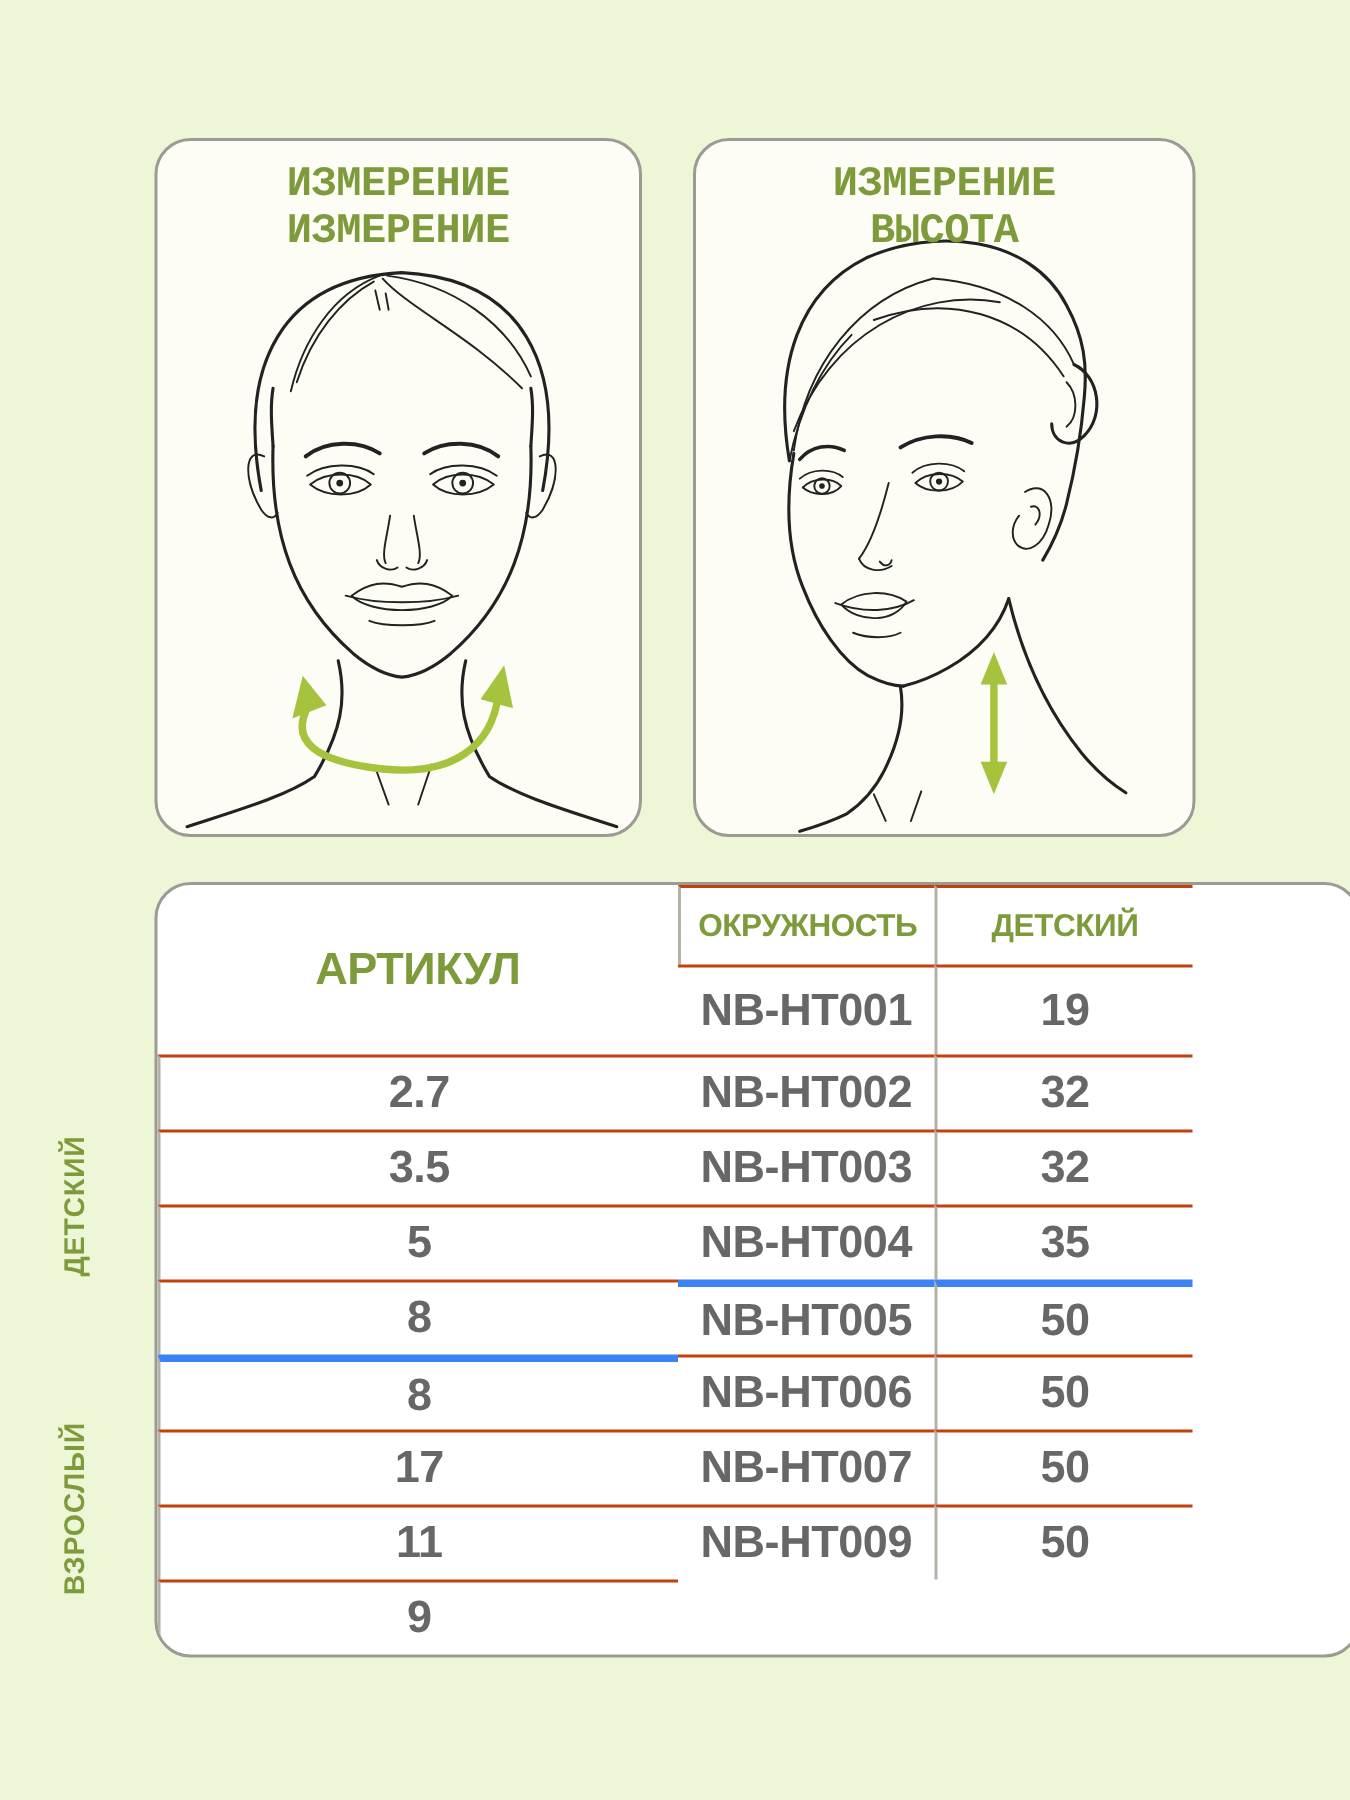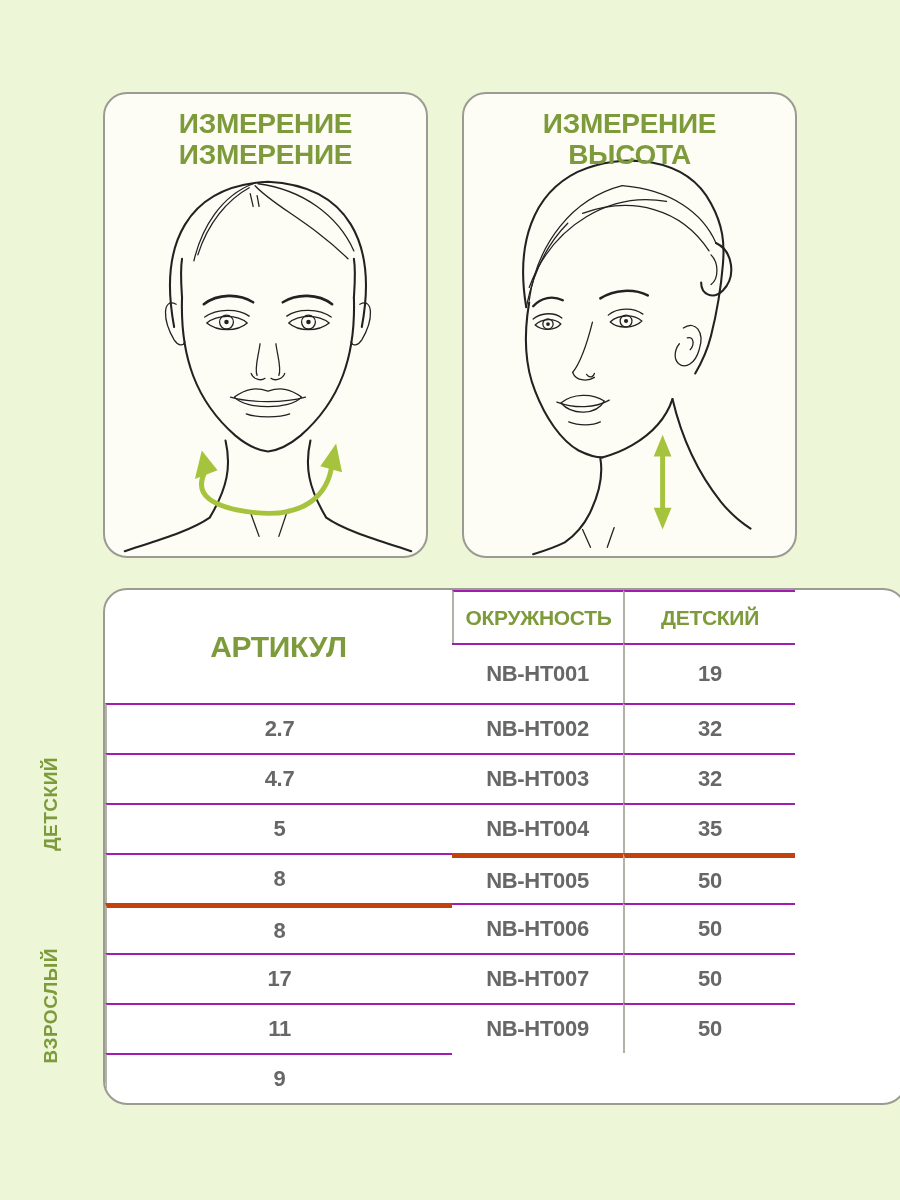--- a/index.html
+++ b/index.html
@@ -11,43 +11,43 @@
   .panel{
     position:absolute;top:92px;height:466px;
     background:#fdfdf6;border:2px solid #9b9b93;border-radius:24px;
     box-sizing:border-box;
   }
   #panel-circumference{left:103px;width:325px;}
   #panel-height{left:462px;width:335px;}
   .panel-title{
     position:absolute;top:14px;left:0;right:0;text-align:center;
     color:#7d9b3b;font-weight:bold;font-size:28px;line-height:1.12;
-    letter-spacing:-0.3px;z-index:2;
+    letter-spacing:-0.3px;z-index:2;font-family:Liberation Mono, monospace;
   }
   .panel-title span{display:block;}
   .illustration{position:absolute;left:0;top:0;width:100%;height:100%;}
 
   .size-table{
     position:absolute;left:103px;top:588px;width:804px;height:517px;
     background:#ffffff;border:2px solid #9b9b93;border-radius:24px;
     box-sizing:border-box;overflow:hidden;
     display:grid;
     grid-template-columns:347px 171px 172px;
     grid-template-rows:53px 60px repeat(8,50px);
   }
   .tcell{display:flex;align-items:center;justify-content:center;box-sizing:border-box;}
   .bl{border-left:2px solid #b2b2a9;}
-  .bt{border-top:2px solid #a21caf;}
-  .sep{border-top:5px solid #c2410c;}
+  .bt{border-top:2px solid #c2410c;}
+  .sep{border-top:5px solid #3b82f6;}
   .green-h{color:#7d9b3b;font-weight:bold;letter-spacing:-0.3px;}
   .h-big{font-size:30px;}
   .h-small{font-size:21px;}
   .cell-article-h{grid-column:1;grid-row:1 / span 2;}
   .cell-sizes-h{grid-column:2 / span 2;grid-row:1;}
-  .body-txt{font-size:22px;font-weight:bold;color:#676767;letter-spacing:-0.3px;}
+  .body-txt{font-size:30px;font-weight:bold;color:#676767;letter-spacing:-0.3px;}
 
   .side-label{
     position:absolute;left:28px;width:46px;
     display:flex;align-items:center;justify-content:center;
   }
   #side-label-child{top:703px;height:202px;}
   #side-label-adult{top:905px;height:202px;}
   .vtext{
     writing-mode:vertical-rl;transform:rotate(180deg);
     color:#7d9b3b;font-weight:bold;font-size:19px;letter-spacing:0.5px;
@@ -175,21 +175,21 @@
   <div class="tcell green-h h-big cell-article-h">АРТИКУЛ</div>
   <div class="tcell green-h h-small bl bt">ОКРУЖНОСТЬ</div>
   <div class="tcell green-h h-small bl bt">ДЕТСКИЙ</div>
 
   <div class="tcell body-txt bt">NB-HT001</div>
   <div class="tcell body-txt bl bt">19</div>
   <div class="tcell body-txt bl bt">2.7</div>
 
   <div class="tcell body-txt bt">NB-HT002</div>
   <div class="tcell body-txt bl bt">32</div>
-  <div class="tcell body-txt bl bt">4.7</div>
+  <div class="tcell body-txt bl bt">3.5</div>
 
   <div class="tcell body-txt bt">NB-HT003</div>
   <div class="tcell body-txt bl bt">32</div>
   <div class="tcell body-txt bl bt">5</div>
 
   <div class="tcell body-txt bt">NB-HT004</div>
   <div class="tcell body-txt bl bt">35</div>
   <div class="tcell body-txt bl bt">8</div>
 
   <div class="tcell body-txt sep">NB-HT005</div>

